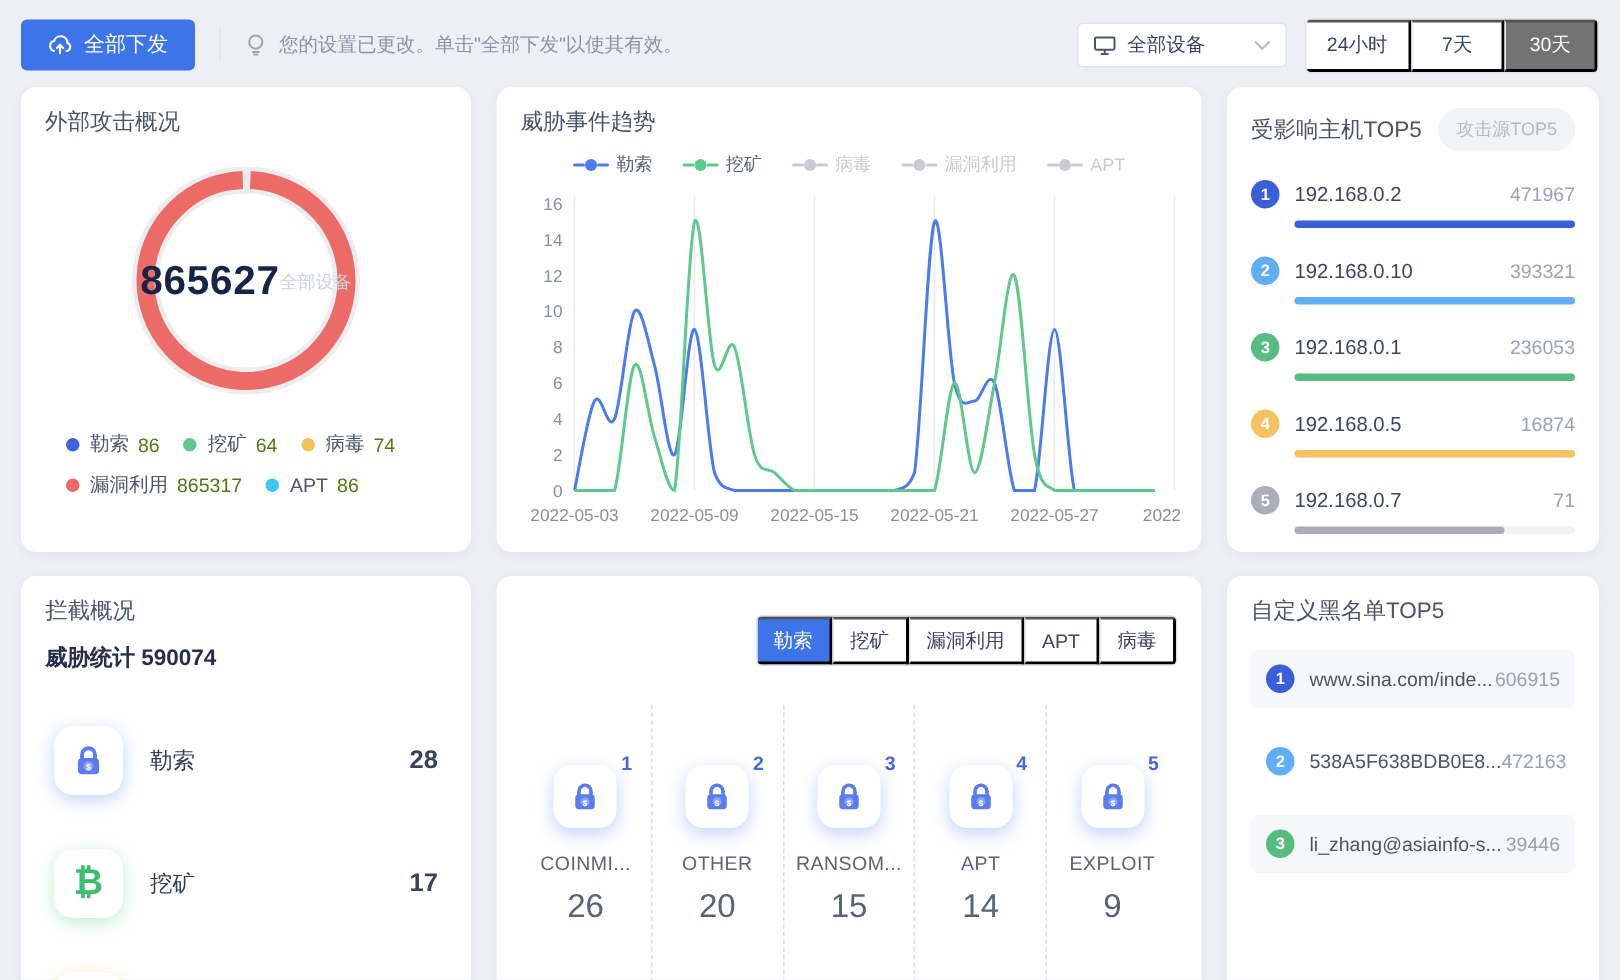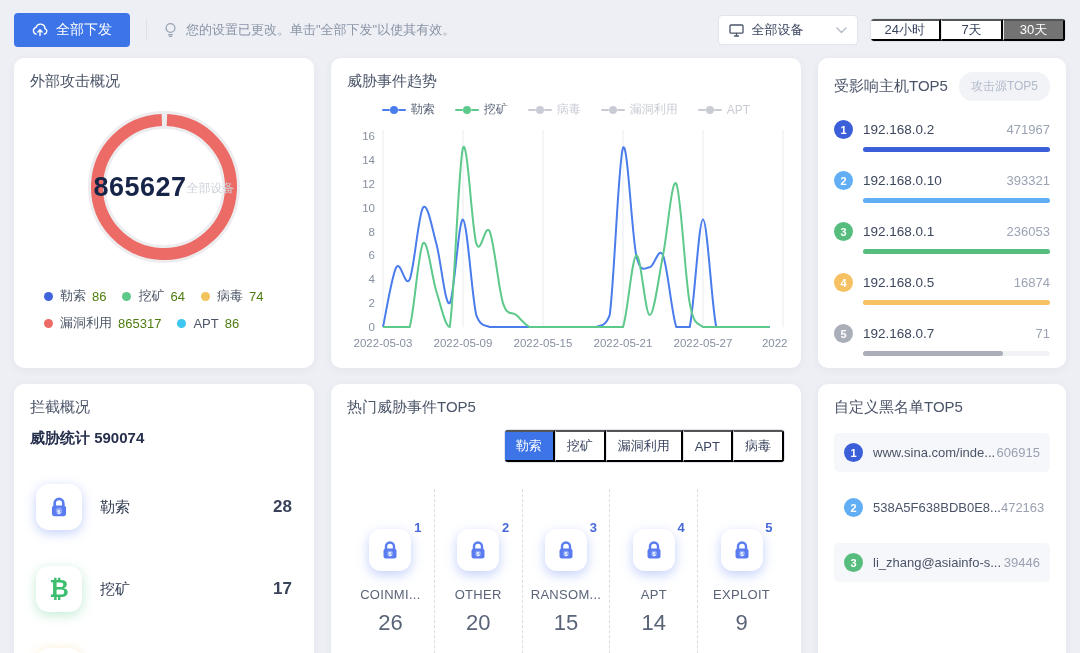--- a/index.html
+++ b/index.html
@@ -8,21 +8,21 @@
   
   .topbar{display:flex;align-items:center;height:40px;margin:10px 14px 8px 14px;}
   .deploy-btn{display:flex;align-items:center;gap:8px;background:#3d74e8;color:#fff;
     border:none;border-radius:4px;height:34px;padding:0 18px;font-size:14px;cursor:pointer;}
   .tb-divider{width:1px;height:22px;background:#dde1e9;margin:0 16px;}
   .notice{display:flex;align-items:center;gap:8px;color:#8a94a6;font-size:13px;}
   .tb-right{margin-left:auto;display:flex;align-items:center;gap:12px;}
   .device-select{display:flex;align-items:center;gap:8px;background:#fff;border:1px solid #dfe3ec;
     border-radius:4px;height:30px;padding:0 10px;font-size:13px;color:#3a4560;min-width:140px;cursor:pointer;}
   .device-select .chev{margin-left:auto;color:#b4bac6;font-size:11px;}
-  .seg-group{display:flex;background:#fff;border:1px solid #dfe3ec;border-radius:4px;overflow:hidden;height:24px;}
+  .seg-group{display:flex;background:#fff;border:1px solid #dfe3ec;border-radius:4px;overflow:hidden;height:37px;}
   .seg-btn{min-width:62px;padding:0 14px;display:flex;align-items:center;justify-content:center;
     font-size:13px;color:#3a4560;border-left:1px solid #e6e9f0;cursor:pointer;background:#fff;}
   .seg-btn:first-child{border-left:none;}
   .seg-btn.active{background:#737373;color:#fff;}
   
   .grid{display:grid;grid-template-columns:300px 470px 248px;grid-template-rows:310px 400px;
     gap:16px 17px;padding:0 14px;}
   .card{background:#fff;border-radius:10px;box-shadow:0 2px 8px rgba(40,60,110,0.06);
     padding:14px 16px;overflow:hidden;position:relative;}
   .card-title{font-size:15px;color:#4a5468;font-weight:500;}
@@ -327,21 +327,20 @@
           <span class="int-value">17</span>
         </div>
         <div class="int-item">
           <div class="icon-tile glow-yellow"></div>
         </div>
       </div>
   </div>
 
   <div class="card">
     <div class="hot-head">
-      <div class="card-title">热门威胁事件TOP5</div>
       <div class="hot-tabs" id="hot-tabs">
           <button class="hot-tab active">勒索</button>
           <button class="hot-tab">挖矿</button>
           <button class="hot-tab">漏洞利用</button>
           <button class="hot-tab">APT</button>
           <button class="hot-tab">病毒</button>
         </div>
     </div>
     <div class="hot-cols" id="hot-cols">
         <div class="hot-col">

